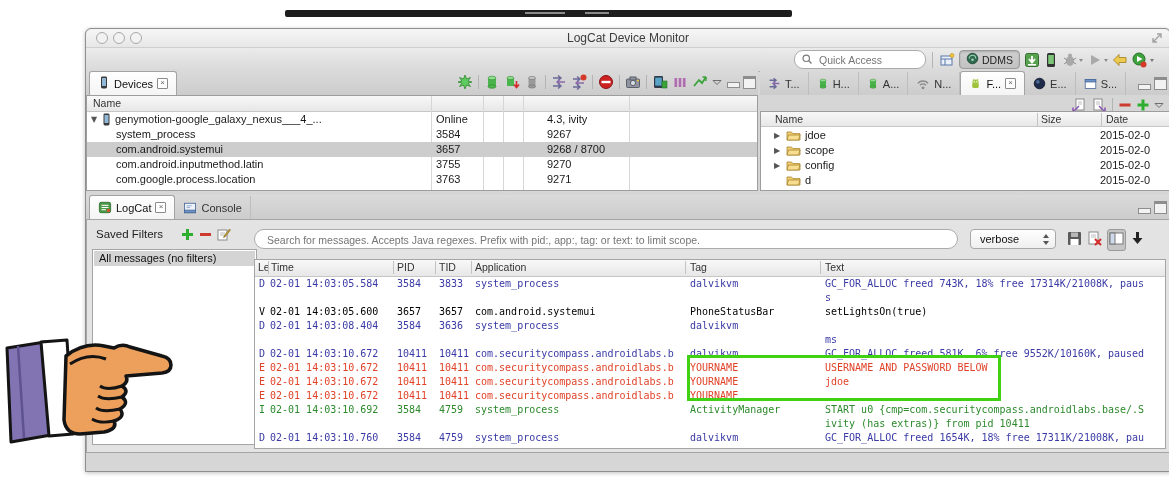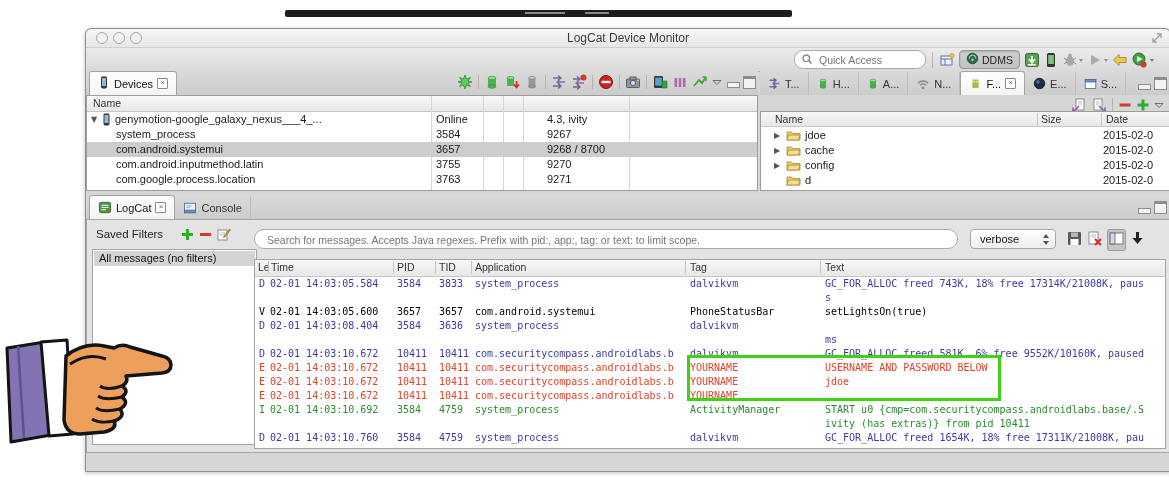--- a/index.html
+++ b/index.html
@@ -65,21 +65,21 @@
   #right-minmax{position:absolute;right:3px;top:5px;}
   #file-toolbar{position:absolute;right:4px;top:26px;display:flex;align-items:center;}
   #file-toolbar .ic16{margin:0 2px;}
   #file-table{position:absolute;left:0;top:40px;width:410px;height:80px;background:#fff;border:1px solid #9d9d9d;border-right:none;box-sizing:border-box;overflow:hidden;}
   #file-header{position:absolute;left:0;top:0;width:100%;height:14px;background:linear-gradient(#f8f8f8,#e7e7e7);
                border-bottom:1px solid #c6c6c6;font-size:10.5px;color:#333;}
   .file-row{position:absolute;left:0;width:100%;height:15px;font-size:11px;color:#1a1a1a;}
   .file-row .tri{position:absolute;left:13px;top:0;line-height:15px;font-size:8px;color:#555;font-family:"DejaVu Sans",sans-serif;}
   .file-row .fold{position:absolute;left:25px;top:1px;}
   .file-row .fname{position:absolute;left:44px;top:0;line-height:15px;}
-  .file-row .fdate{position:absolute;left:342px;top:0;line-height:15px;width:64px;white-space:nowrap;overflow:hidden;}
+  .file-row .fdate{position:absolute;left:332px;top:0;line-height:15px;width:64px;white-space:nowrap;overflow:hidden;text-align:center;}
 
   #logcat-panel{position:absolute;left:0;top:166px;width:1084px;height:258px;}
   #logcat-tabs{position:absolute;left:0;top:0;width:100%;height:24px;background:linear-gradient(#dadada,#cccccc);display:flex;align-items:flex-end;padding-left:3px;box-sizing:border-box;}
   #logcat-minmax{position:absolute;right:3px;top:5px;}
   #logcat-content{position:absolute;left:0;top:24px;width:1084px;height:234px;background:#e3e3e3;border:1px solid #a5a5a5;border-right:none;box-sizing:border-box;}
   #saved-filters-title{position:absolute;left:9px;top:8px;font-size:11.5px;color:#222;}
   #filter-icons{position:absolute;left:94px;top:7px;display:flex;gap:5px;}
   #filters-box{position:absolute;left:5px;top:29px;width:165px;height:196px;background:#fff;border:1px solid #a5a5a5;box-sizing:border-box;}
   .filter-item{position:absolute;left:1px;right:1px;top:1px;height:15px;font-size:11px;line-height:15px;padding-left:5px;color:#111;}
   .filter-item.selected{background:#d4d4d4;}
@@ -488,21 +488,21 @@
                 </svg></span>
               <span class="fname">jdoe</span>
               <span class="fdate">2015-02-0</span>
             </div>
             <div class="file-row" style="top: 31px;">
               <span class="tri">▶</span>
               <span class="fold"><svg width="15" height="12" viewBox="0 0 15 12">
                   <path d="M1,3 L5.5,3 L7,4.6 L14,4.6 L14,11 L1,11 Z" fill="#f0cd72" stroke="#a8852f" stroke-width=".8"></path>
                   <path d="M2.5,6 L14,6 L12.5,11 L1,11 Z" fill="#f7dd90" stroke="#a8852f" stroke-width=".8"></path>
                 </svg></span>
-              <span class="fname">cache</span>
+              <span class="fname">scope</span>
               <span class="fdate">2015-02-0</span>
             </div>
             <div class="file-row" style="top: 46px;">
               <span class="tri">▶</span>
               <span class="fold"><svg width="15" height="12" viewBox="0 0 15 12">
                   <path d="M1,3 L5.5,3 L7,4.6 L14,4.6 L14,11 L1,11 Z" fill="#f0cd72" stroke="#a8852f" stroke-width=".8"></path>
                   <path d="M2.5,6 L14,6 L12.5,11 L1,11 Z" fill="#f7dd90" stroke="#a8852f" stroke-width=".8"></path>
                 </svg></span>
               <span class="fname">config</span>
               <span class="fdate">2015-02-0</span>

